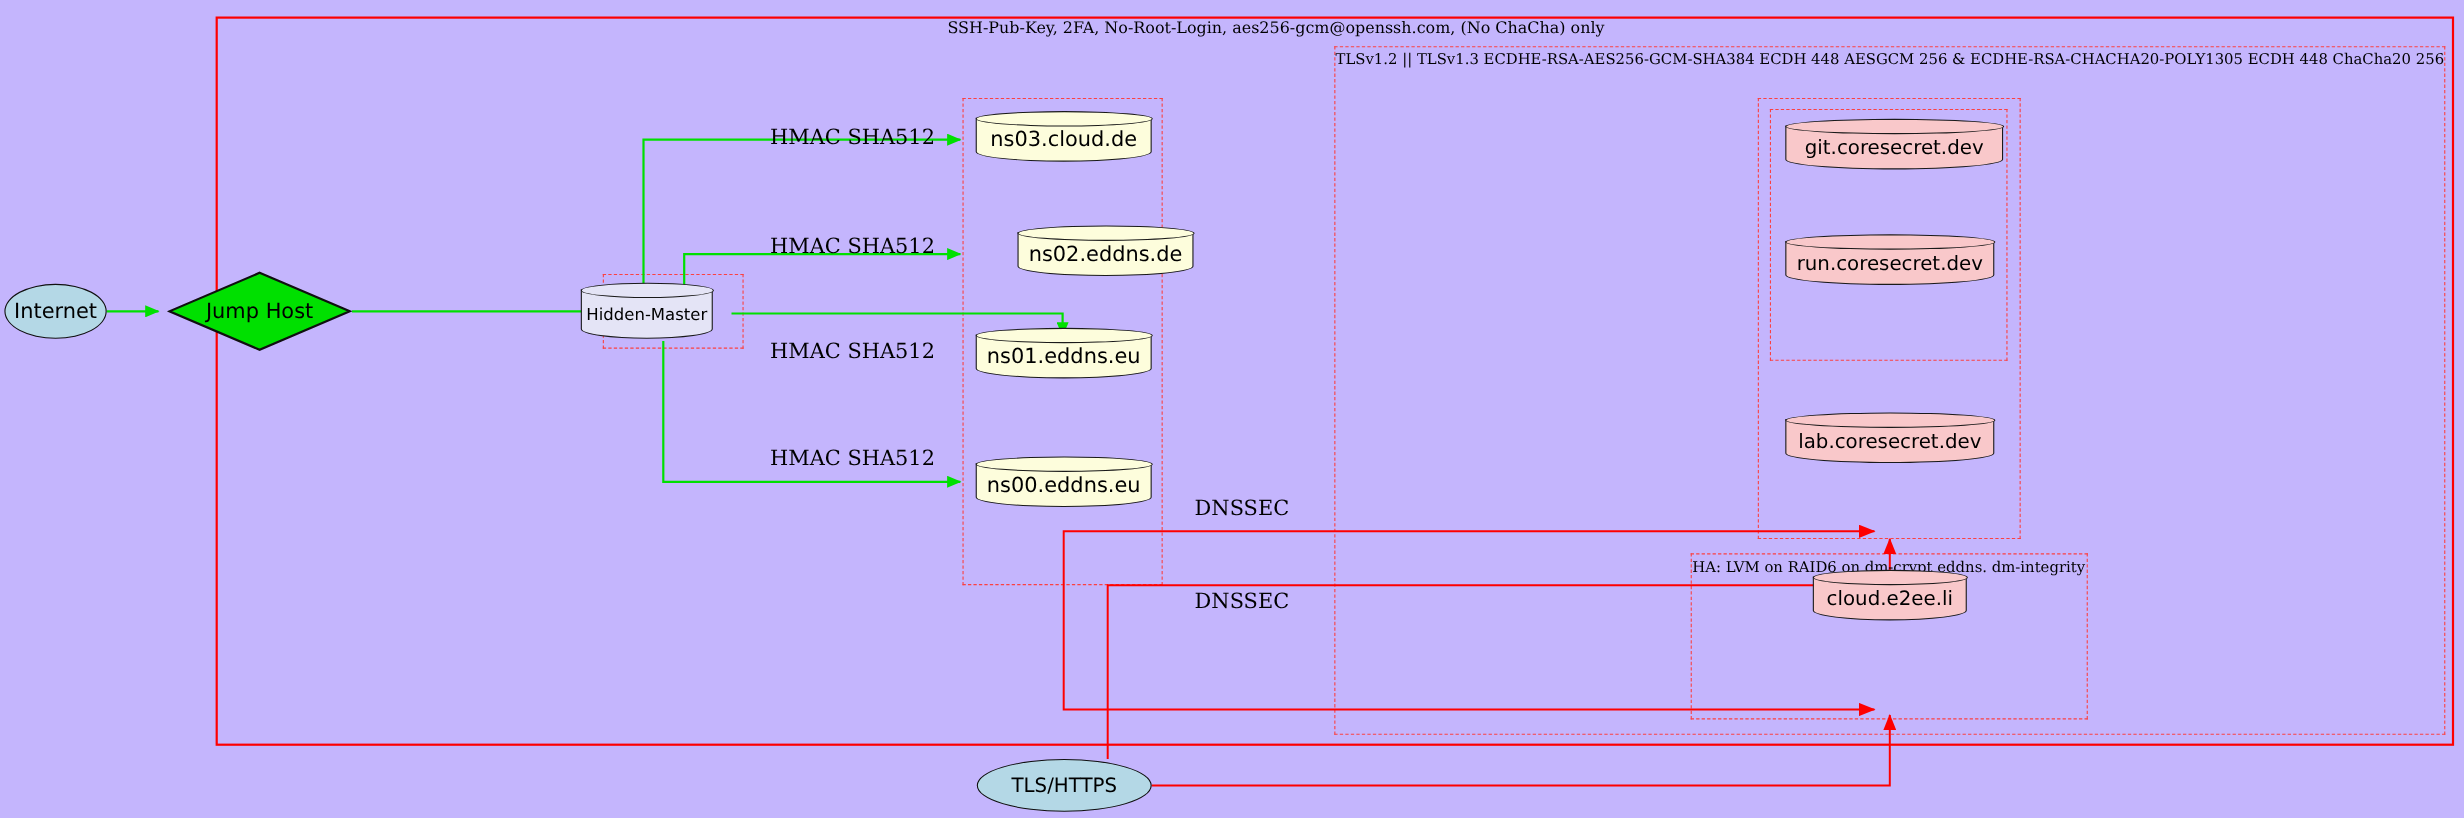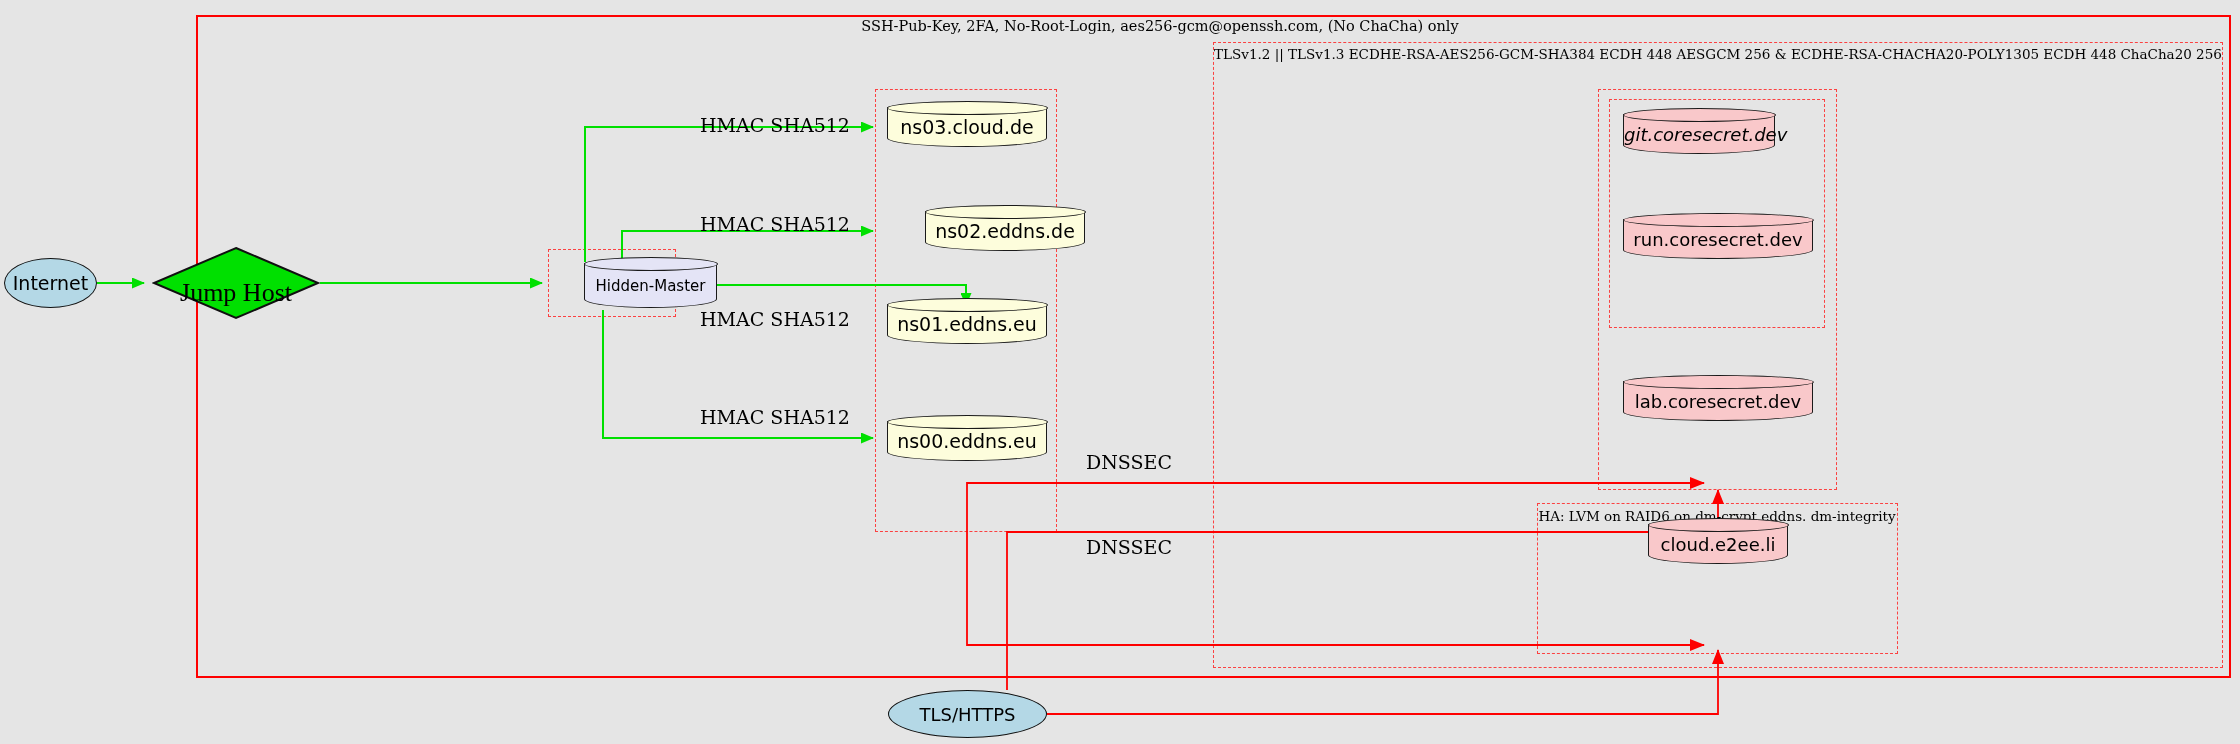--- a/index.html
+++ b/index.html
@@ -1,17 +1,17 @@
 <!DOCTYPE html>
 <html><head>
 <meta charset="utf-8">
 <style>
   html,body{margin:0;padding:0;background:#ffffff;}
   #canvas{
-    position:relative;width:2240px;height:744px;background:#e5e5e5;overflow:hidden;
+    position:relative;width:2240px;height:744px;background:#c4b5fd;overflow:hidden;
     font-family:"DejaVu Sans","Liberation Sans",sans-serif;color:#000;
   }
   
   .box{position:absolute;box-sizing:border-box;}
   .box.solid{border:2px solid #fe0000;}
   .box.dashed{border:1.6px dashed #fb4141;}
   .cluster-label{
     position:absolute;text-align:center;white-space:nowrap;
     font-family:"DejaVu Serif","Liberation Serif",serif;color:#000;
   }
@@ -32,22 +32,22 @@
        display:flex;align-items:center;justify-content:center;}
   .cyl::before{
     content:"";position:absolute;left:-1.5px;right:-1.5px;top:-7px;height:14px;
     background:inherit;border:1.5px solid #1a1a1a;border-radius:50%;box-sizing:border-box;z-index:2;
   }
   .cyl.yellow{background:#fdfddc;font-size:19px;}
   .cyl.pink{background:#f9c8ca;font-size:18px;}
   .cyl.lavender{background:#e4e4f6;font-size:15px;}
   .diamond{position:absolute;}
   .diamond .dlabel{
-    position:absolute;left:0;top:10px;width:100%;height:100%;
-    display:flex;align-items:center;justify-content:center;font-size:26px;z-index:3;font-family:Liberation Serif, serif;
+    position:absolute;left:0;top:0;width:100%;height:100%;
+    display:flex;align-items:center;justify-content:center;font-size:19px;z-index:3;
   }
   svg.layer{position:absolute;left:0;top:0;z-index:2;}
   .box{z-index:1;}
   .ellipse,.cyl,.diamond,.edge-label,.cluster-label{z-index:3;}
 </style>
 </head>
 <body>
 
 <div id="canvas">
 
@@ -98,38 +98,38 @@
     <span class="node-label">Internet</span>
   </div>
 
   <div class="diamond" style="left:152px;top:246px;width:168px;height:74px;">
     <svg width="168" height="74" viewBox="0 0 168 74">
       <polygon points="84,2 166,37 84,72 2,37" fill="#00e000" stroke="#101010" stroke-width="2"></polygon>
     </svg>
     <div class="dlabel">Jump Host</div>
   </div>
 
-  <div class="cyl lavender" style="left:584px;top:263px;width:133px;height:45px;">
+  <div class="cyl lavender" style="left:528px;top:263px;width:120px;height:45px;">
     <span class="node-label">Hidden-Master</span>
   </div>
 
   <div class="cyl yellow" style="left:887px;top:107px;width:160px;height:40px;">
     <span class="node-label">ns03.cloud.de</span>
   </div>
   <div class="cyl yellow" style="left:887px;top:211px;width:160px;height:40px;margin-left:38px;">
     <span class="node-label">ns02.eddns.de</span>
   </div>
   <div class="cyl yellow" style="left:887px;top:304px;width:160px;height:40px;">
     <span class="node-label">ns01.eddns.eu</span>
   </div>
   <div class="cyl yellow" style="left:887px;top:421px;width:160px;height:40px;">
     <span class="node-label">ns00.eddns.eu</span>
   </div>
 
-  <div class="cyl pink" style="left:1623px;top:114px;width:152px;height:40px;font-style:italic;">
+  <div class="cyl pink" style="left:1623px;top:114px;width:198px;height:40px;">
     <span class="node-label">git.coresecret.dev</span>
   </div>
   <div class="cyl pink" style="left:1623px;top:219px;width:190px;height:40px;">
     <span class="node-label">run.coresecret.dev</span>
   </div>
   <div class="cyl pink" style="left:1623px;top:381px;width:190px;height:40px;">
     <span class="node-label">lab.coresecret.dev</span>
   </div>
   <div class="cyl pink" style="left:1648px;top:524px;width:140px;height:40px;">
     <span class="node-label">cloud.e2ee.li</span>

